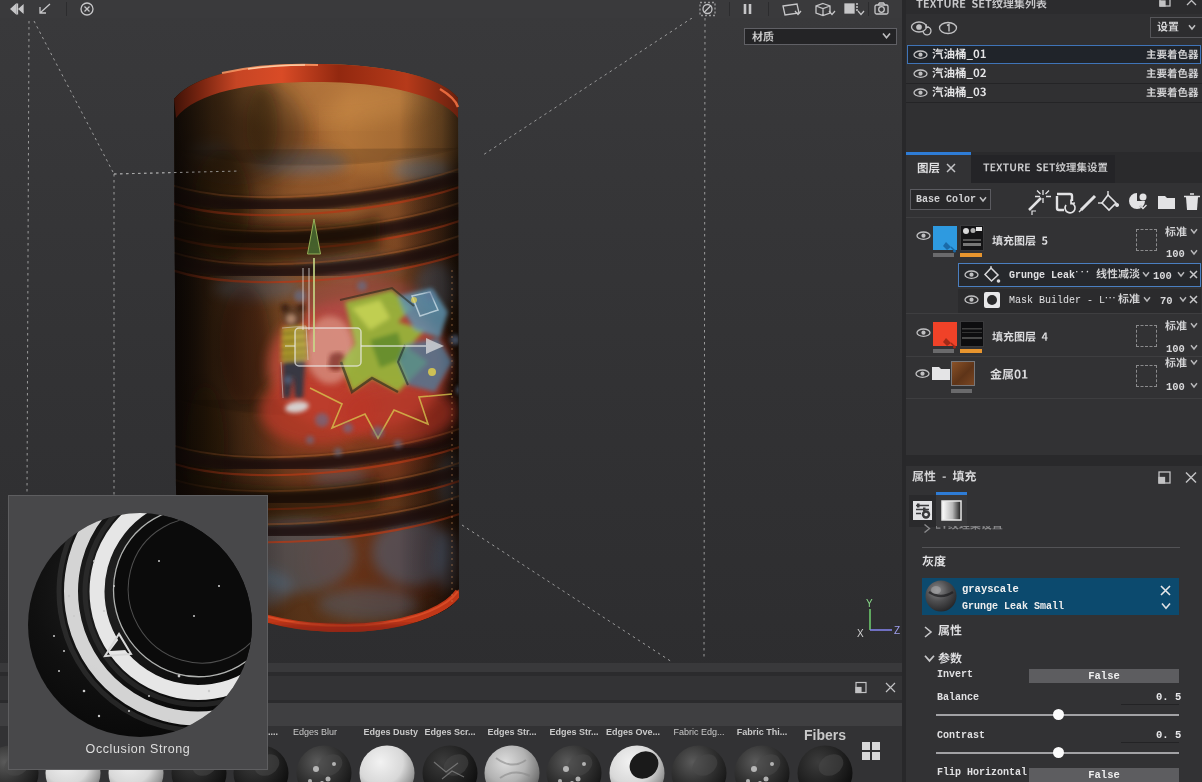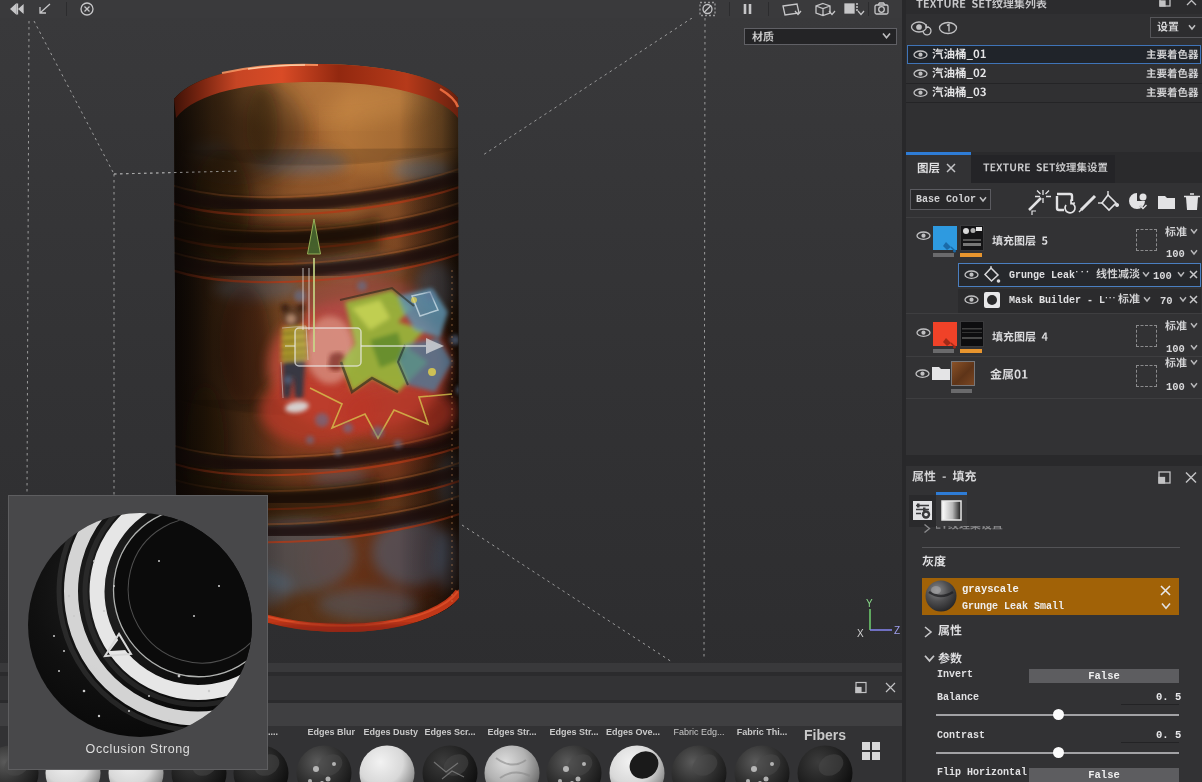--- a/index.html
+++ b/index.html
@@ -286,21 +286,21 @@
 <div class="abs" style="left:0;top:37px;width:902px;height:3px;background:#2b2b2d"></div>
 <div class="abs" style="left:0;top:40px;width:902px;height:23px;background:#3f3f41"></div>
 </div>
 <svg class="abs" style="left:853px;top:681px" width="46" height="13">
 <g stroke="#c2c2c4" stroke-width="1.2" fill="none">
 <rect x="3" y="1.5" width="10" height="10"></rect>
         <rect x="3" y="6.5" width="5" height="5" fill="#c2c2c4"></rect>
 <path d="M33,2 L42,11 M42,2 L33,11"></path>
       </g>
     </svg>
-<div class="abs" style="left:293px;top:727px;width:62px;text-align:right;font-size:9px;font-weight:bold;color:#c9c9c9;white-space:nowrap;overflow:hidden">Edges Blur</div>
+<div class="abs" style="left:293px;top:727px;width:62px;text-align:left;font-size:9px;font-weight:normal;color:#c9c9c9;white-space:nowrap;overflow:hidden">Edges Blur</div>
 <div class="abs" style="left:356px;top:727px;width:62px;text-align:right;font-size:9px;font-weight:bold;color:#c9c9c9;white-space:nowrap;overflow:hidden">Edges Dusty</div>
 <div class="abs" style="left:419px;top:727px;width:62px;text-align:center;font-size:9px;font-weight:bold;color:#c9c9c9;white-space:nowrap;overflow:hidden">Edges Scr...</div>
 <div class="abs" style="left:481px;top:727px;width:62px;text-align:center;font-size:9px;font-weight:bold;color:#c9c9c9;white-space:nowrap;overflow:hidden">Edges Str...</div>
 <div class="abs" style="left:543px;top:727px;width:62px;text-align:center;font-size:9px;font-weight:bold;color:#c9c9c9;white-space:nowrap;overflow:hidden">Edges Str...</div>
 <div class="abs" style="left:606px;top:727px;width:62px;text-align:left;font-size:9px;font-weight:bold;color:#c9c9c9;white-space:nowrap;overflow:hidden">Edges Ove...</div>
 <div class="abs" style="left:668px;top:727px;width:62px;text-align:center;font-size:9px;font-weight:normal;color:#c9c9c9;white-space:nowrap;overflow:hidden">Fabric Edg...</div>
 <div class="abs" style="left:731px;top:727px;width:62px;text-align:center;font-size:9px;font-weight:bold;color:#c9c9c9;white-space:nowrap;overflow:hidden">Fabric Thi...</div>
 <div class="abs" style="left:794px;top:727px;width:62px;text-align:center;font-size:14px;font-weight:bold;color:#c9c9c9;white-space:nowrap;overflow:hidden">Fibers</div>
 <div class="abs" style="left:268px;top:727px;width:24px;font-size:9px;font-weight:bold;color:#c9c9c9;overflow:hidden">....</div>
 <svg class="abs" style="left:861px;top:741px" width="20" height="20">
@@ -604,21 +604,21 @@
       <path d="M1,1 L8,8 M8,1 L1,8" stroke="#c8c8ca" stroke-width="1.5"></path>
     </svg>
 <div class="abs" style="left:958px;top:289px;width:243px;height:24px;background:#2b2b2d"></div>
 <svg style="position:absolute;left:964px;top:295px" width="15" height="9">
       <ellipse cx="7.5" cy="4.65" rx="6.5" ry="3.6500000000000004" fill="none" stroke="#c0c0c2" stroke-width="1.3"></ellipse>
       <circle cx="7.5" cy="4.65" r="2.1" fill="#c0c0c2"></circle>
     </svg>
 <div class="abs" style="left:984px;top:292px;width:16px;height:16px;background:#e8e8ea;border-radius:2px">
 <div style="position:absolute;left:3px;top:3px;width:10px;height:10px;border-radius:50%;background:#2a2a2c"></div>
     </div>
-<div class="abs mono" style="left:1009px;top:295px;font-size:10px;font-weight:bold;color:#e0e0e2">Mask Builder - L</div>
+<div class="abs mono" style="left:1009px;top:295px;font-size:10px;font-weight:normal;color:#e0e0e2">Mask Builder - L</div>
     <div class="abs mono" style="left:1104px;top:293px;font-size:8px;font-weight:bold;color:#e0e0e2;letter-spacing:-1px">···</div>
 <svg style="position:absolute;left:1118px;top:293px;" width="24" height="14">
       <path transform="translate(0,9.7) scale(0.1100)" d="M47 -79V-68H91V-79ZM77 -32C82 -21 86 -8 87 0L97 -4C96 -12 92 -25 87 -35ZM46 -34C44 -24 40 -13 35 -6C37 -5 42 -2 44 -0C49 -8 54 -20 57 -32ZM42 -55V-44H62V-5C62 -4 61 -4 60 -4C59 -4 54 -4 50 -4C52 -0 54 5 54 8C61 8 66 8 69 6C73 4 74 1 74 -5V-44H96V-55ZM17 -85V-65H3V-54H15C12 -43 7 -30 2 -23C4 -20 7 -14 8 -11C11 -16 15 -24 17 -32V9H29V-38C32 -34 35 -30 36 -27L42 -36C41 -38 32 -49 29 -52V-54H41V-65H29V-85Z M103 -76C108 -68 113 -58 116 -51L127 -57C125 -64 119 -74 114 -81ZM104 -1 116 4C120 -6 125 -18 129 -30L118 -35C114 -22 108 -9 104 -1ZM146 -38H164V-28H146ZM146 -48V-57H164V-48ZM160 -80C162 -76 165 -72 167 -68H149C151 -72 153 -77 154 -82L143 -84C138 -68 130 -53 119 -44C122 -42 126 -37 128 -35C130 -37 132 -40 135 -43V9H146V2H197V-8H176V-18H193V-28H176V-38H193V-48H176V-57H195V-68H173L179 -70C177 -74 174 -80 170 -85ZM146 -18H164V-8H146Z" fill="#d2d2d4"></path>
     </svg>
 <svg style="position:absolute;left:1143.0px;top:296.4px" width="8" height="7.2">
       <path d="M1,1.26 L4.0,5.04 L7,1.26" stroke="#b8b8ba" stroke-width="1.4" fill="none"></path>
     </svg>
 <div class="abs mono" style="left:1160px;top:295px;font-size:10.5px;font-weight:bold;color:#d8d8da">70</div>
 <svg style="position:absolute;left:1179.0px;top:296.4px" width="8" height="7.2">
       <path d="M1,1.26 L4.0,5.04 L7,1.26" stroke="#b8b8ba" stroke-width="1.4" fill="none"></path>
@@ -726,21 +726,21 @@
     </svg>
 <div class="abs" style="left:936px;top:526px;width:86px;height:8px;overflow:hidden">
       <svg style="position:absolute;left:-64px;top:-7px;" width="132" height="14">
         <path transform="translate(0,9.7) scale(0.1100)" d="M24 0H39V-62H60V-74H3V-62H24Z M72 0H118V-12H86V-32H112V-45H86V-62H117V-74H72Z M126 0H141L149 -16C151 -20 152 -24 154 -29H155C157 -24 159 -20 161 -16L169 0H185L164 -38L184 -74H168L161 -59C160 -55 158 -52 156 -47H156C154 -52 152 -55 150 -59L143 -74H127L146 -38Z M210 0H225V-62H246V-74H190V-62H210Z M287 1C305 1 315 -9 315 -33V-74H301V-32C301 -17 295 -11 287 -11C278 -11 273 -17 273 -32V-74H258V-33C258 -9 269 1 287 1Z M348 -40V-62H358C367 -62 372 -60 372 -52C372 -44 367 -40 358 -40ZM373 0H390L373 -30C381 -34 387 -40 387 -52C387 -69 374 -74 359 -74H333V0H348V-28H358Z M401 0H448V-12H416V-32H442V-45H416V-62H447V-74H401Z M535 1C552 1 562 -9 562 -21C562 -32 556 -38 547 -41L538 -45C531 -48 526 -50 526 -55C526 -60 530 -63 536 -63C543 -63 548 -60 552 -57L560 -66C554 -72 545 -75 536 -75C522 -75 511 -66 511 -54C511 -43 518 -37 526 -34L536 -30C542 -27 547 -25 547 -20C547 -15 543 -11 535 -11C529 -11 522 -15 516 -20L508 -9C515 -2 525 1 535 1Z M575 0H622V-12H590V-32H616V-45H590V-62H621V-74H575Z M651 0H666V-62H687V-74H631V-62H651Z M694 -8 697 4C706 1 718 -3 729 -7L727 -16C715 -13 702 -10 694 -8ZM747 -81C750 -77 753 -71 755 -67H729V-58L720 -63C719 -60 717 -57 715 -54L707 -53C712 -61 718 -71 721 -81L710 -86C707 -74 700 -62 698 -58C696 -55 695 -53 692 -52C694 -49 696 -44 696 -41C698 -42 700 -43 709 -44C706 -39 703 -35 701 -33C698 -30 696 -27 694 -27C695 -24 697 -19 697 -17C700 -18 704 -20 727 -24C727 -27 727 -31 728 -34L712 -32C718 -39 724 -48 729 -56V-55H735C738 -39 743 -26 750 -16C744 -10 735 -5 724 -2C727 1 731 6 732 8C742 5 751 -0 758 -7C764 -1 772 4 781 8C783 4 786 -0 789 -3C780 -6 772 -10 766 -16C773 -26 778 -39 781 -55H787V-67H761L767 -69C765 -74 761 -80 757 -85ZM768 -55C766 -43 763 -34 758 -26C753 -34 749 -44 747 -55Z M842 -53H852V-44H842ZM862 -53H872V-44H862ZM842 -71H852V-62H842ZM862 -71H872V-62H862ZM823 -5V6H888V-5H863V-15H884V-25H863V-34H883V-81H831V-34H851V-25H830V-15H851V-5ZM792 -12 795 -0C805 -3 817 -7 828 -11L826 -22L816 -19V-39H825V-50H816V-68H827V-79H794V-68H805V-50H795V-39H805V-16Z M934 -28V-23H895V-13H924C914 -8 902 -4 892 -2C894 1 898 5 899 8C911 5 924 -1 934 -8V9H946V-9C956 -2 968 4 980 8C982 5 985 0 988 -2C977 -4 966 -8 957 -13H985V-23H946V-28ZM938 -54V-50H918V-54ZM937 -82C938 -80 939 -78 940 -75H924C925 -78 927 -80 928 -83L916 -85C911 -76 903 -66 892 -58C895 -57 899 -53 901 -50C902 -52 904 -53 906 -55V-26H918V-29H983V-38H950V-42H976V-50H950V-54H976V-62H950V-66H980V-75H952C951 -78 949 -82 947 -86ZM938 -62H918V-66H938ZM938 -42V-38H918V-42Z M1000 -76C1006 -72 1013 -65 1016 -60L1024 -68C1021 -73 1013 -79 1008 -84ZM994 -54V-43H1006V-12C1006 -8 1003 -4 1001 -3C1003 -0 1006 5 1007 8C1008 5 1012 2 1030 -13C1029 -16 1027 -20 1026 -23L1017 -16V-54ZM1037 -82V-71C1037 -64 1036 -57 1023 -51C1025 -50 1029 -45 1031 -43C1045 -49 1048 -60 1048 -71H1062V-60C1062 -50 1064 -46 1074 -46C1075 -46 1078 -46 1080 -46C1082 -46 1085 -46 1086 -46C1086 -49 1086 -54 1085 -56C1084 -56 1081 -56 1080 -56C1079 -56 1076 -56 1075 -56C1073 -56 1073 -57 1073 -60V-82ZM1066 -30C1064 -25 1060 -20 1055 -16C1050 -20 1045 -25 1042 -30ZM1028 -42V-30H1036L1031 -29C1035 -22 1040 -15 1045 -10C1038 -6 1030 -3 1021 -2C1023 1 1026 6 1027 9C1037 6 1046 3 1054 -2C1062 3 1070 7 1080 9C1082 6 1085 1 1088 -2C1079 -3 1071 -6 1064 -10C1072 -17 1078 -26 1082 -39L1074 -42L1072 -42Z M1156 -73H1168V-68H1156ZM1134 -73H1146V-68H1134ZM1112 -73H1123V-68H1112ZM1107 -43V-2H1095V6H1185V-2H1173V-43H1143L1144 -47H1182V-55H1145L1146 -60H1180V-81H1101V-60H1133L1133 -55H1097V-47H1132L1132 -43ZM1118 -2V-6H1161V-2ZM1118 -26H1161V-22H1118ZM1118 -32V-36H1161V-32ZM1118 -16H1161V-12H1118Z" fill="#88888a"></path>
       </svg>
     </div>
 <div class="abs" style="left:922px;top:547px;width:258px;height:1px;background:#535356"></div>
 <svg style="position:absolute;left:922px;top:555px;" width="26" height="15">
       <path transform="translate(0,10.6) scale(0.1200)" d="M42 -48C41 -41 38 -33 35 -27L45 -23C48 -29 50 -38 52 -45ZM81 -49C79 -43 75 -36 72 -30L81 -26C84 -31 88 -38 91 -44ZM28 -85 27 -74H6V-63H26C23 -40 16 -21 3 -9C6 -7 11 -2 12 1C28 -14 35 -36 39 -63H94V-74H40L41 -84ZM57 -58C56 -30 56 -10 28 -0C30 2 34 6 35 9C50 4 59 -5 64 -17C70 -6 78 3 88 8C90 5 93 1 96 -1C83 -7 73 -19 68 -32C69 -40 69 -49 69 -58Z M139 -63V-56H125V-47H139V-31H180V-47H194V-56H180V-63H168V-56H150V-63ZM168 -47V-40H150V-47ZM171 -18C168 -14 163 -12 158 -10C153 -12 148 -15 145 -18ZM126 -27V-18H137L132 -16C136 -12 140 -8 145 -5C137 -4 129 -2 121 -2C123 1 125 5 126 8C137 7 148 5 158 2C167 5 178 8 190 9C192 6 195 1 197 -2C188 -2 180 -3 172 -5C179 -10 185 -16 190 -24L182 -28L180 -27ZM146 -83C147 -81 148 -79 149 -76H111V-50C111 -34 110 -12 102 4C106 4 111 7 113 9C122 -8 123 -33 123 -50V-65H196V-76H162C161 -79 160 -83 158 -86Z" fill="#e2e2e4"></path>
     </svg>
-<div class="abs" style="left:922px;top:578px;width:257px;height:37px;background:#a16207">
+<div class="abs" style="left:922px;top:578px;width:257px;height:37px;background:#0c4a6e">
 <svg style="position:absolute;left:3px;top:2px" width="34" height="34">
 <defs>
           <radialGradient id="gsb" cx="0.38" cy="0.32" r="0.8">
             <stop offset="0" stop-color="#8a8a8c"></stop>
             <stop offset="0.45" stop-color="#4e4e50"></stop>
             <stop offset="1" stop-color="#1c1c1e"></stop>
           </radialGradient>
         </defs>
 <circle cx="16" cy="16" r="15.5" fill="url(#gsb)"></circle>
 <path d="M4,12 Q16,20 28,12" stroke="#1a1a1c" stroke-width="2.5" fill="none" opacity="0.7"></path>

